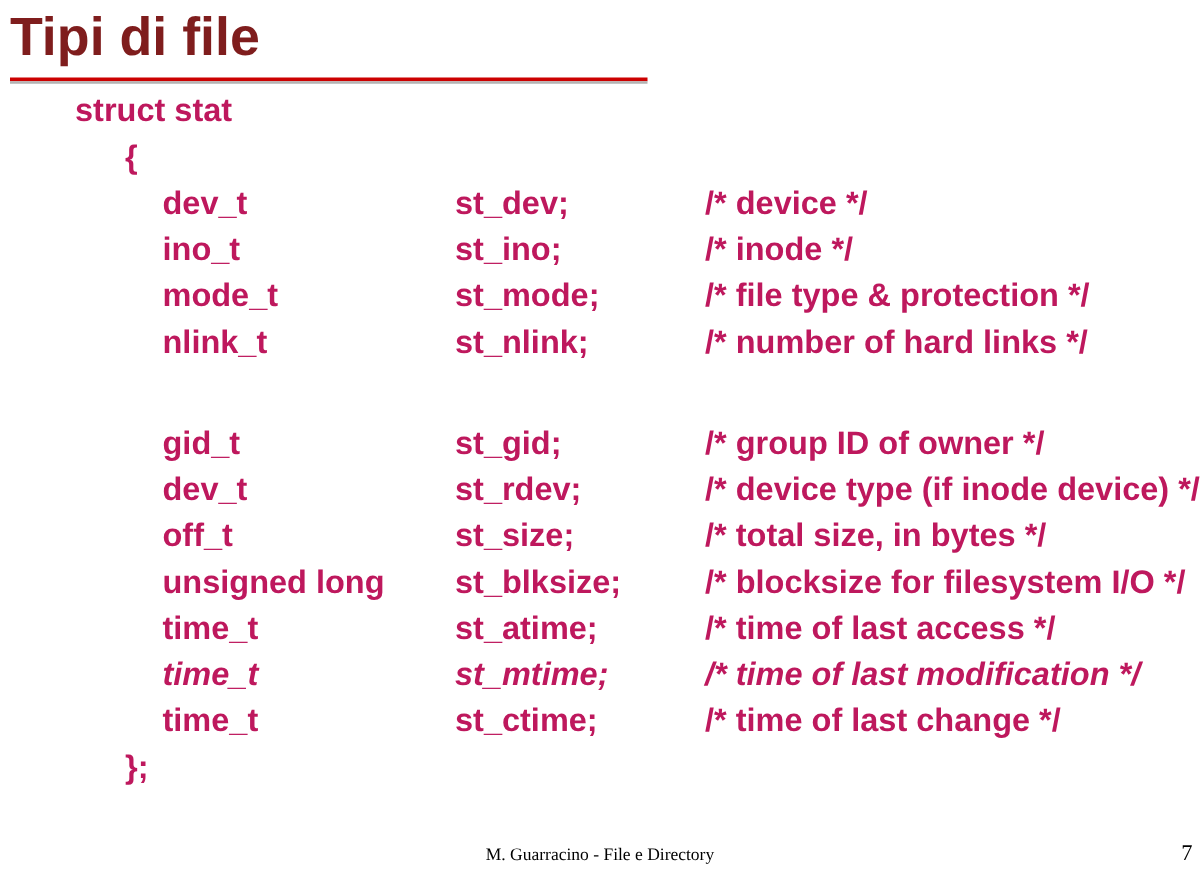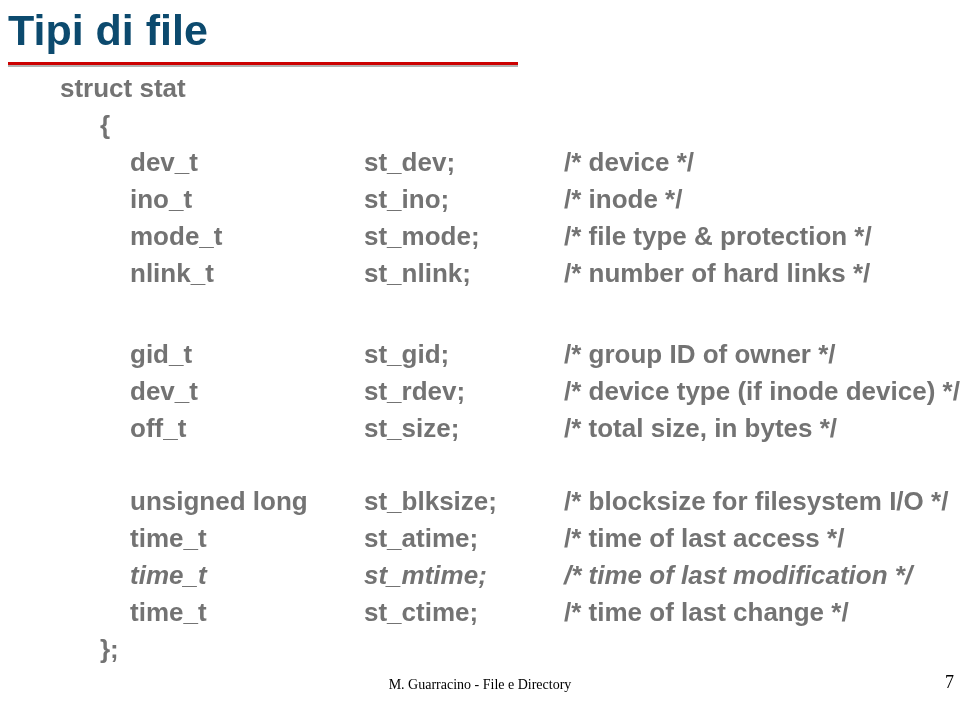--- a/index.html
+++ b/index.html
@@ -17,21 +17,21 @@
     width: 960px;
     height: 705px;
     box-sizing: border-box;
   }
   .title {
     position: absolute;
     top: 6px;
     left: 8px;
     font-size: 43px;
     font-weight: bold;
-    color: #0c4a6e;
+    color: #7f1d1d;
     letter-spacing: 0px;
   }
   .rule-red {
     position: absolute;
     top: 62px;
     left: 8px;
     width: 510px;
     height: 3px;
     background: #cc0000;
   }
@@ -47,21 +47,21 @@
     position: absolute;
     top: 70px;
     left: 60px;
     width: 870px;
   }
   .line {
     font-size: 26px;
     line-height: 37px;
     white-space: nowrap;
     font-weight: bold;
-    color: #737373;
+    color: #be185d;
   }
   .col-type {
     display: inline-block;
     width: 234px;
     vertical-align: baseline;
   }
   .col-field {
     display: inline-block;
     width: 200px;
     vertical-align: baseline;
@@ -111,21 +111,21 @@
     </div>
 
     <div id="rows-container">
         <div class="line" style="padding-left: 70px;"><span class="col-type">dev_t</span><span class="col-field">st_dev;</span><span class="col-comment">/* device */</span></div>
         <div class="line" style="padding-left: 70px;"><span class="col-type">ino_t</span><span class="col-field">st_ino;</span><span class="col-comment">/* inode */</span></div>
         <div class="line" style="padding-left: 70px;"><span class="col-type">mode_t</span><span class="col-field">st_mode;</span><span class="col-comment">/* file type &amp; protection */</span></div>
         <div class="line" style="padding-left: 70px;"><span class="col-type">nlink_t</span><span class="col-field">st_nlink;</span><span class="col-comment">/* number of hard links */</span></div>
         <div class="line" style="padding-left: 70px; margin-top: 44px;"><span class="col-type">gid_t</span><span class="col-field">st_gid;</span><span class="col-comment">/* group ID of owner */</span></div>
         <div class="line" style="padding-left: 70px;"><span class="col-type">dev_t</span><span class="col-field">st_rdev;</span><span class="col-comment">/* device type (if inode device) */</span></div>
         <div class="line" style="padding-left: 70px;"><span class="col-type">off_t</span><span class="col-field">st_size;</span><span class="col-comment">/* total size, in bytes */</span></div>
-        <div class="line" style="padding-left: 70px; margin-top: 36px;"><span class="col-type">unsigned long</span><span class="col-field">st_blksize;</span><span class="col-comment">/* blocksize for filesystem I/O */</span></div>
+        <div class="line" style="padding-left: 70px;"><span class="col-type">unsigned long</span><span class="col-field">st_blksize;</span><span class="col-comment">/* blocksize for filesystem I/O */</span></div>
         <div class="line" style="padding-left: 70px;"><span class="col-type">time_t</span><span class="col-field">st_atime;</span><span class="col-comment">/* time of last access */</span></div>
         <div class="line" style="padding-left: 70px; font-style: italic;"><span class="col-type">time_t</span><span class="col-field">st_mtime;</span><span class="col-comment">/* time of last modification */</span></div>
         <div class="line" style="padding-left: 70px;"><span class="col-type">time_t</span><span class="col-field">st_ctime;</span><span class="col-comment">/* time of last change */</span></div>
       </div>
 
     <div class="line" style="padding-left:40px;">
       <span>};</span>
     </div>
 
   </div>

